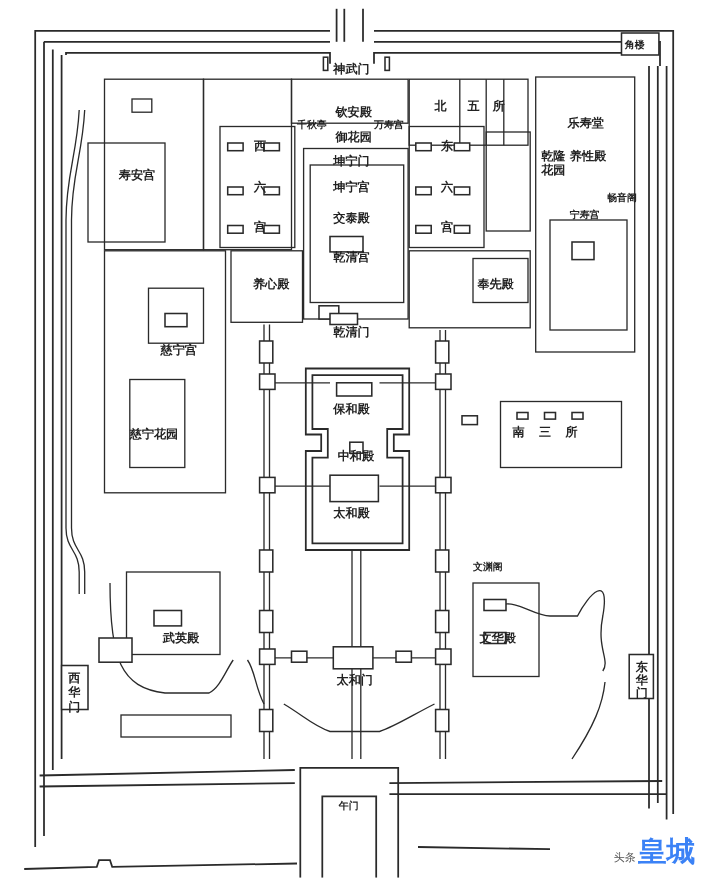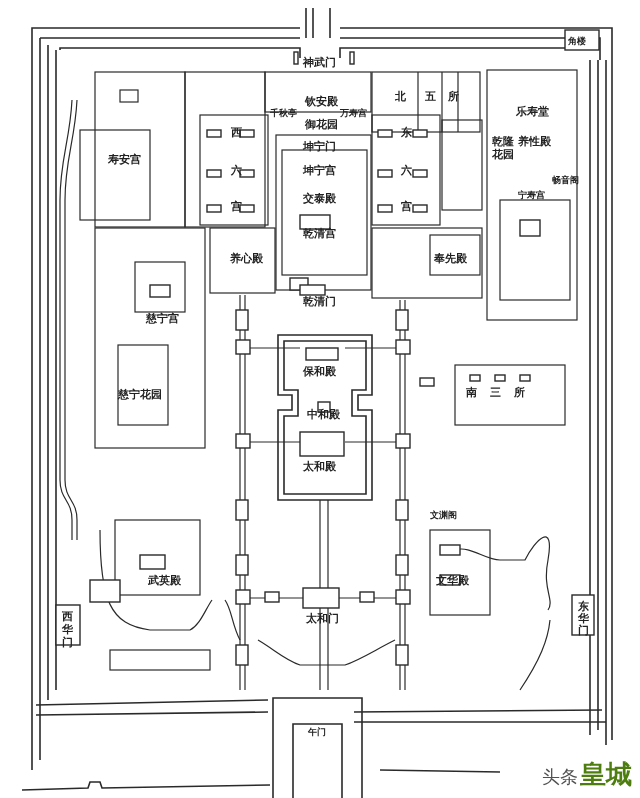--- a/index.html
+++ b/index.html
@@ -5,22 +5,22 @@
   html, body { margin: 0; padding: 0; background: #ffffff; }
   body { width: 640px; height: 798px; overflow: hidden; position: relative; }
   #map { position: absolute; left: 0; top: 0; width: 640px; height: 798px; }
   svg text { font-family: "DejaVu Serif", "Liberation Serif", serif; fill: #222; }
   .w { fill: none; stroke: #2a2a2a; stroke-width: 1.6; }
   .t { fill: none; stroke: #2a2a2a; stroke-width: 1.2; }
   .b { fill: #fff; stroke: #2a2a2a; stroke-width: 1.4; }
   .lbl { font-size: 11px; font-weight: bold; }
   .lbl-s { font-size: 9px; font-weight: bold; }
   .wm { position: absolute; right: 8px; bottom: 6px; font-family: "DejaVu Sans", sans-serif; color: #333; }
-  .wm .a { font-size: 18px; opacity: .85; }
-  .wm .b2 { font-size: 26px; font-weight: bold; color: #4d7c0f; margin-left: 2px; }
+  .wm .a { font-size: 10px; opacity: .85; }
+  .wm .b2 { font-size: 26px; font-weight: bold; color: #3b82f6; margin-left: 2px; }
 </style>
 </head>
 <body>
 
 <svg id="map" viewBox="0 0 640 798" xmlns="http://www.w3.org/2000/svg">
 
   <g>
     <polyline class="w" points="300,28 32,28 32,770"></polyline>
     <polyline class="w" points="340,28 612,28 612,740"></polyline>
     <polyline class="w" points="40,38 300,38"></polyline>

